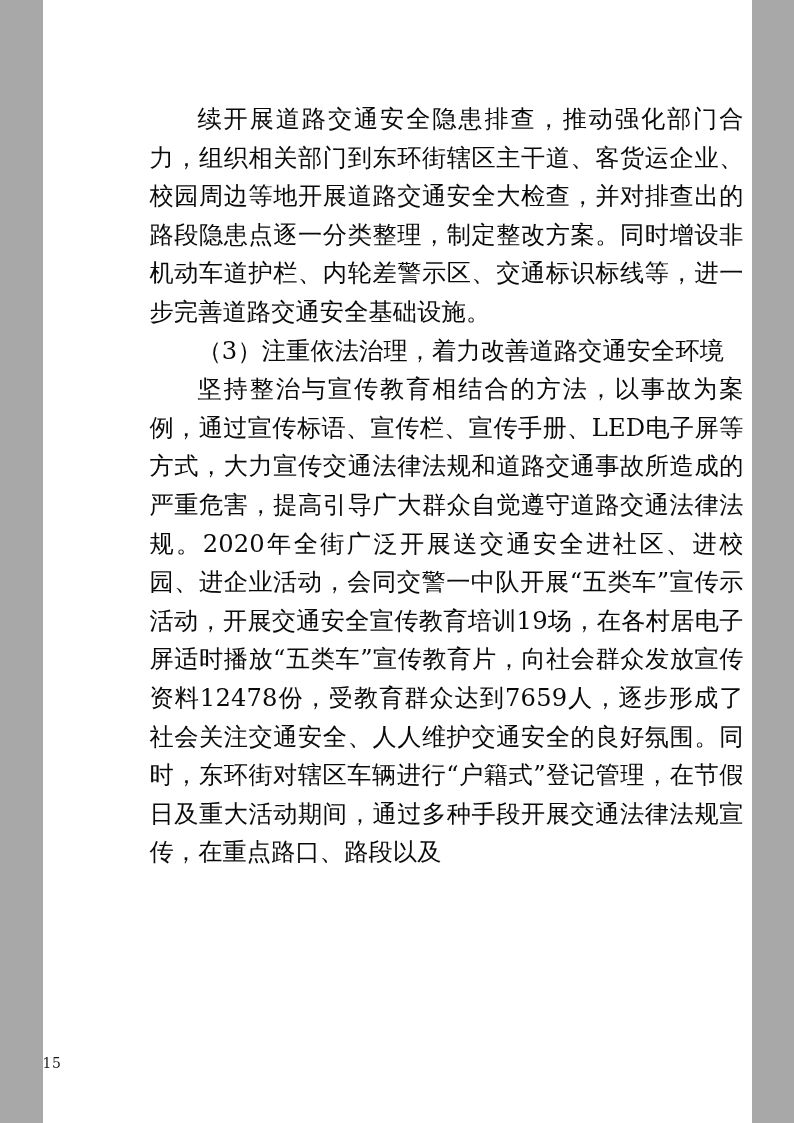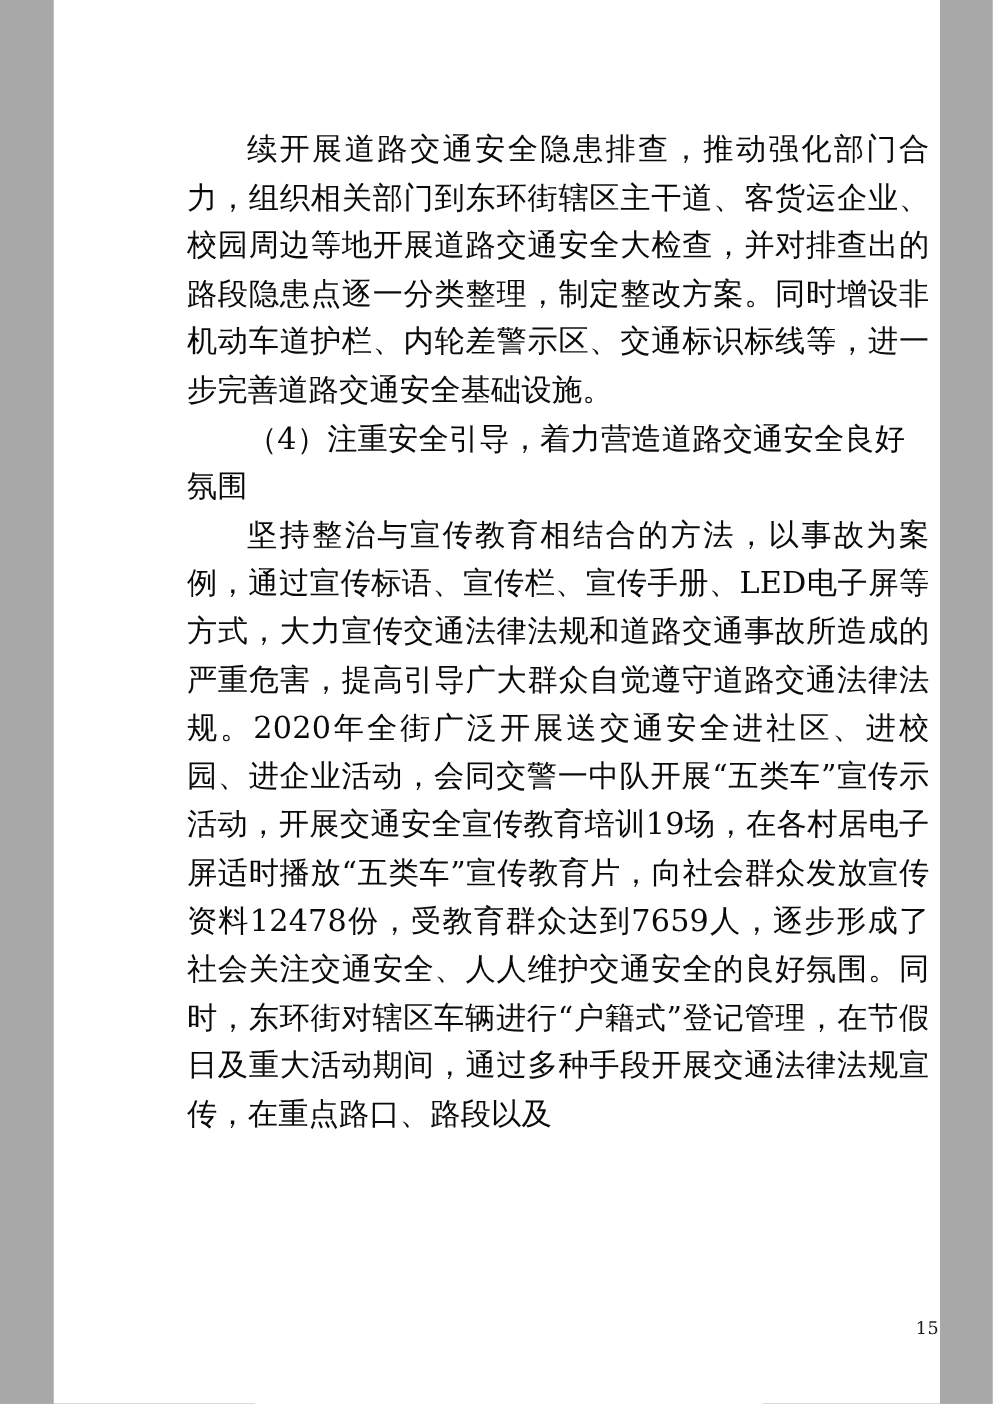--- a/index.html
+++ b/index.html
@@ -40,39 +40,39 @@
   }
   .para.heading {
     text-indent: 48px;
     text-align: left;
   }
   #page-number {
     position: absolute;
     left: 0;
     right: 0;
     top: 1055px;
-    text-align: right;
+    text-align: left;
     font-family: "DejaVu Serif", "Liberation Serif", serif;
     font-size: 14px;
     color: #1a1a1a;
     letter-spacing: 0.5px;
   }
 </style>
 </head>
 <body>
 
 <div id="page">
 
   <div id="doc-body">
 
     <p class="para indent">续开展道路交通安全隐患排查，推动强化部门合力，组织相关部门到东环街辖区主干道、客货运企业、校园周边等地开展道路交通安全大检查，并对排查出的路段隐患点逐一分类整理，制定整改方案。同时增设非机动车道护栏、内轮差警示区、交通标识标线等，进一步完善道路交通安全基础设施。</p>
 
+    <p class="para heading">（3）注重依法治理，着力改善道路交通安全环境</p>
 
 
-    <p class="para heading">（4）注重安全引导，着力营造道路交通安全良好氛围</p>
 
     <p class="para indent">坚持整治与宣传教育相结合的方法，以事故为案例，通过宣传标语、宣传栏、宣传手册、LED电子屏等方式，大力宣传交通法律法规和道路交通事故所造成的严重危害，提高引导广大群众自觉遵守道路交通法律法规。2020年全街广泛开展送交通安全进社区、进校园、进企业活动，会同交警一中队开展“五类车”宣传示活动，开展交通安全宣传教育培训19场，在各村居电子屏适时播放“五类车”宣传教育片，向社会群众发放宣传资料12478份，受教育群众达到7659人，逐步形成了社会关注交通安全、人人维护交通安全的良好氛围。同时，东环街对辖区车辆进行“户籍式”登记管理，在节假日及重大活动期间，通过多种手段开展交通法律法规宣传，在重点路口、路段以及</p>
 
   </div>
 
   <div id="page-number">15</div>
 
 </div>
 
 </body></html>

